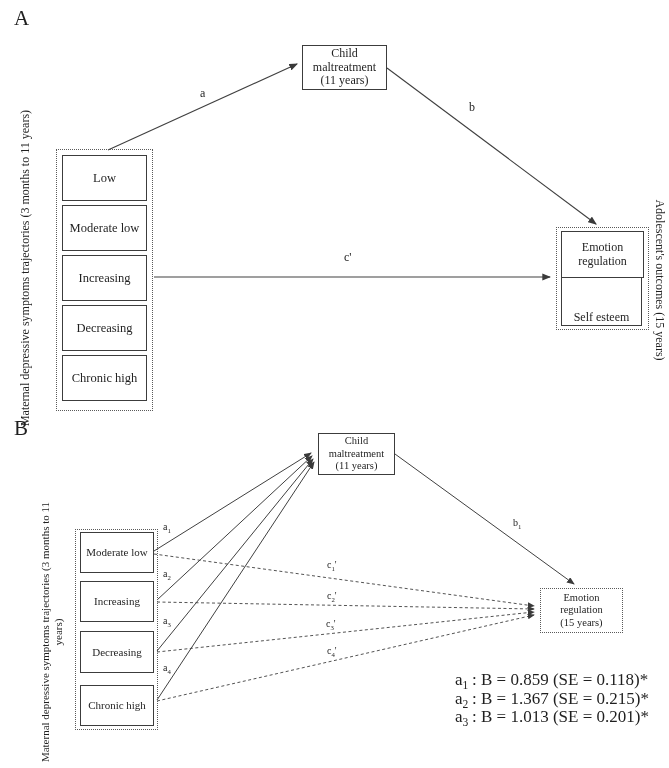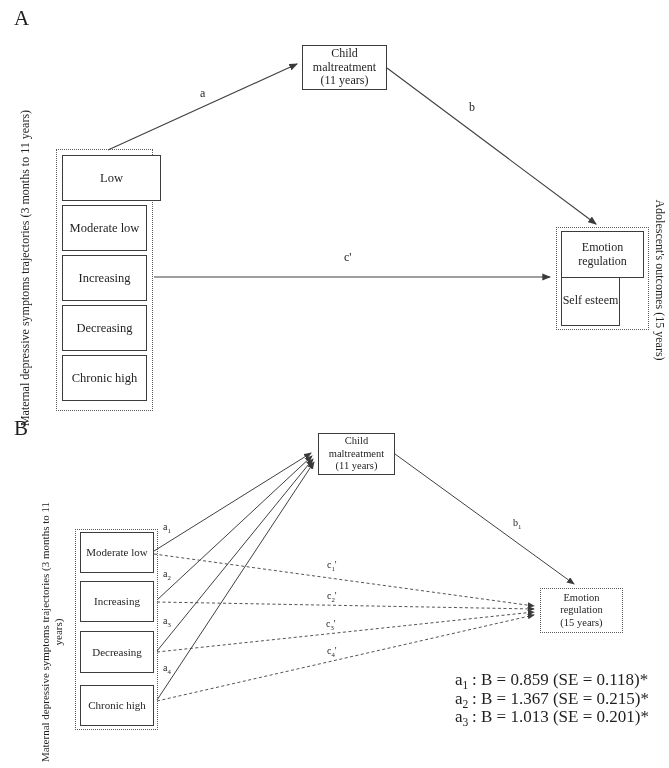--- a/index.html
+++ b/index.html
@@ -67,21 +67,21 @@
 
   <div class="node txtA" style="left:302px;top:45px;width:85px;height:45px;">
     <div>
       <span class="ln">Child</span>
       <span class="ln">maltreatment</span>
       <span class="ln">(11 years)</span>
     </div>
   </div>
 
   <div class="dotted-group" style="left:56px;top:149px;width:97px;height:262px;"></div>
-  <div class="node txtA2" style="left:62px;top:155px;width:99px;height:46px;">
+  <div class="node txtA2" style="left:62px;top:155px;width:85px;height:46px;">
     <span>Low</span>
   </div>
   <div class="node txtA2" style="left:62px;top:205px;width:85px;height:46px;">
     <span>Moderate low</span>
   </div>
   <div class="node txtA2" style="left:62px;top:255px;width:85px;height:46px;">
     <span>Increasing</span>
   </div>
   <div class="node txtA2" style="left:62px;top:305px;width:85px;height:46px;">
     <span>Decreasing</span>
@@ -95,21 +95,21 @@
     <span class="ln">(3 months to 11 years)</span>
   </div>
 
   <div class="dotted-group" style="left:556px;top:227px;width:93px;height:103px;"></div>
   <div class="node txtA" style="left:561px;top:231px;width:83px;height:47px;">
     <div>
       <span class="ln">Emotion</span>
       <span class="ln">regulation</span>
     </div>
   </div>
-  <div class="node txtA" style="left:561px;top:276.5px;width:59px;height:49px;">
+  <div class="node txtA" style="left:561px;top:276.5px;width:81px;height:49px;align-items:flex-end;">
     <span>Self esteem</span>
   </div>
 
   <div class="rot cw txtA" style="left:659px;top:280px;width:210px;">
     <span>Adolescent's outcomes (15 years)</span>
   </div>
 
   <div class="plabel" style="left:200px;top:87px;">a</div>
   <div class="plabel" style="left:469px;top:101px;">b</div>
   <div class="plabel" style="left:344px;top:251px;">c'</div>

